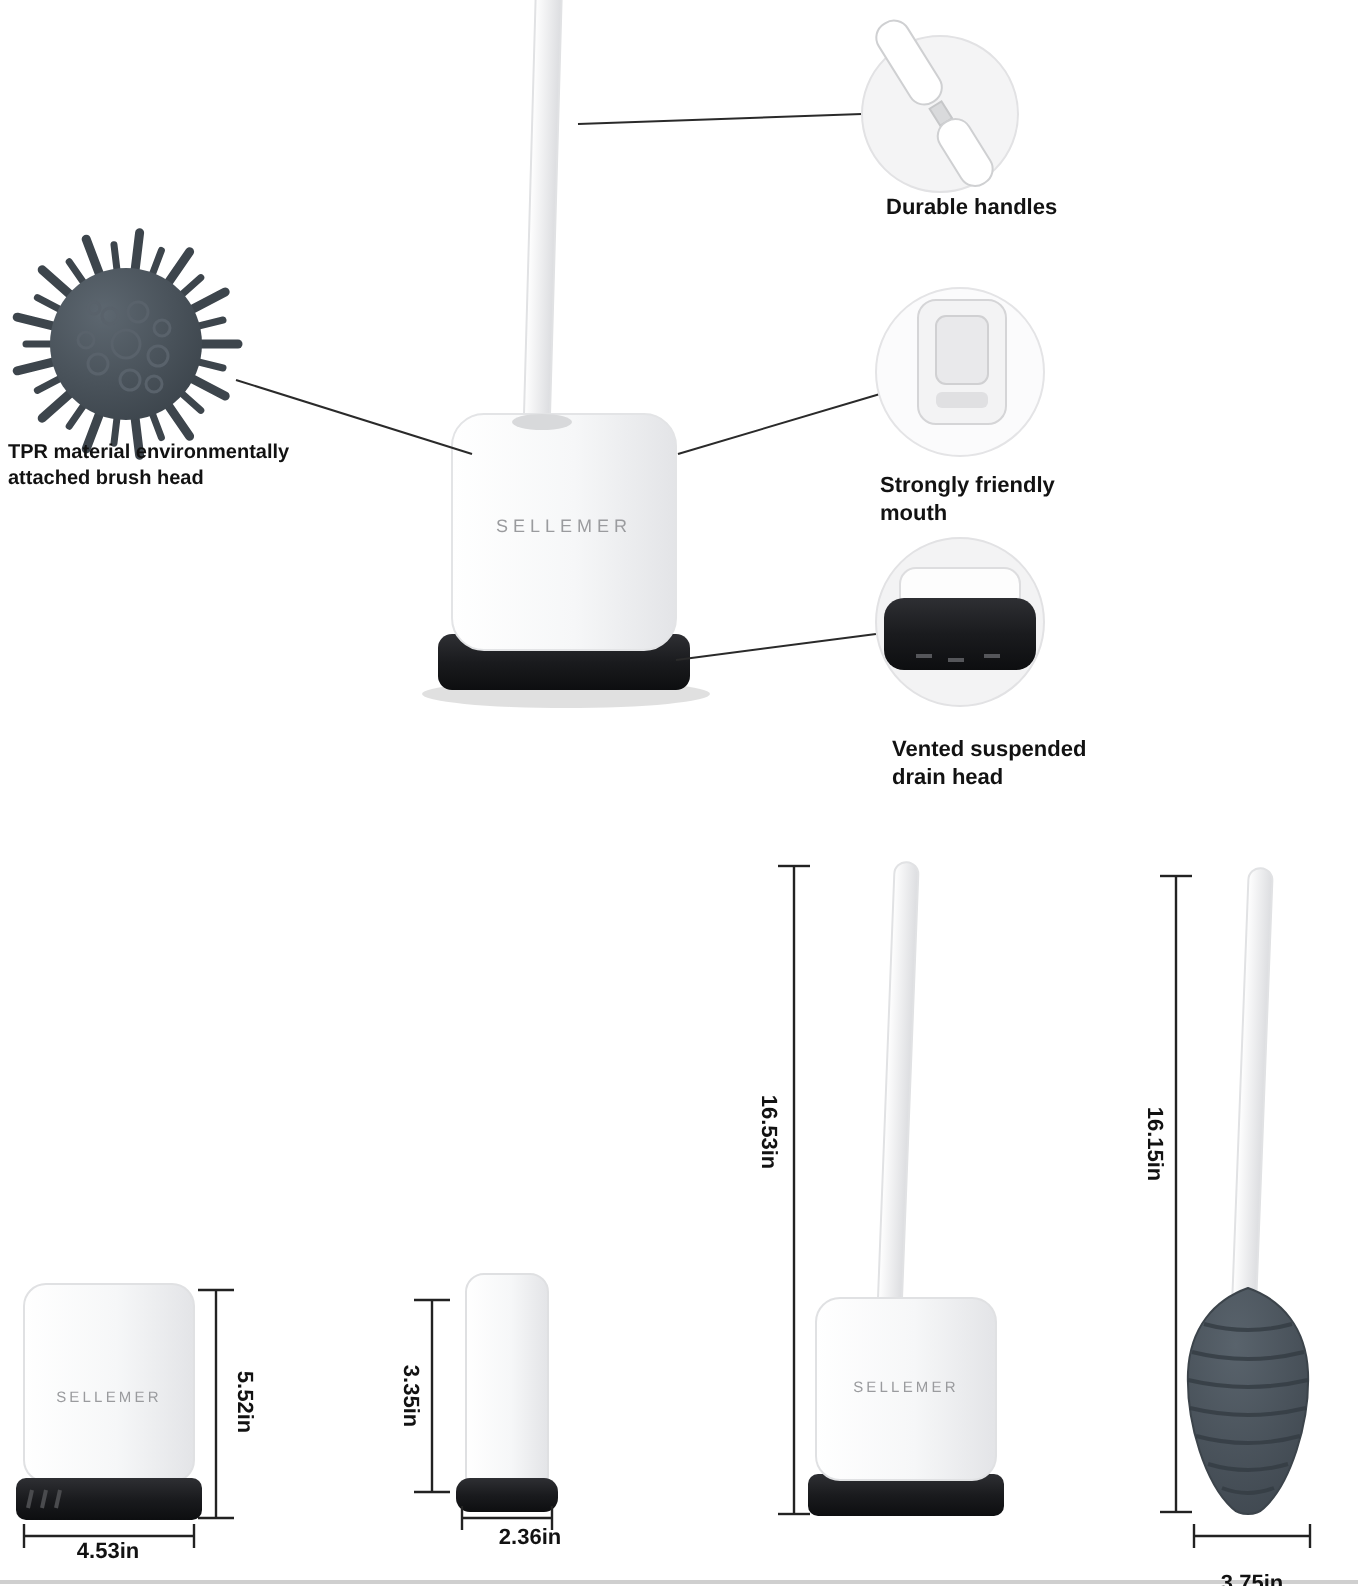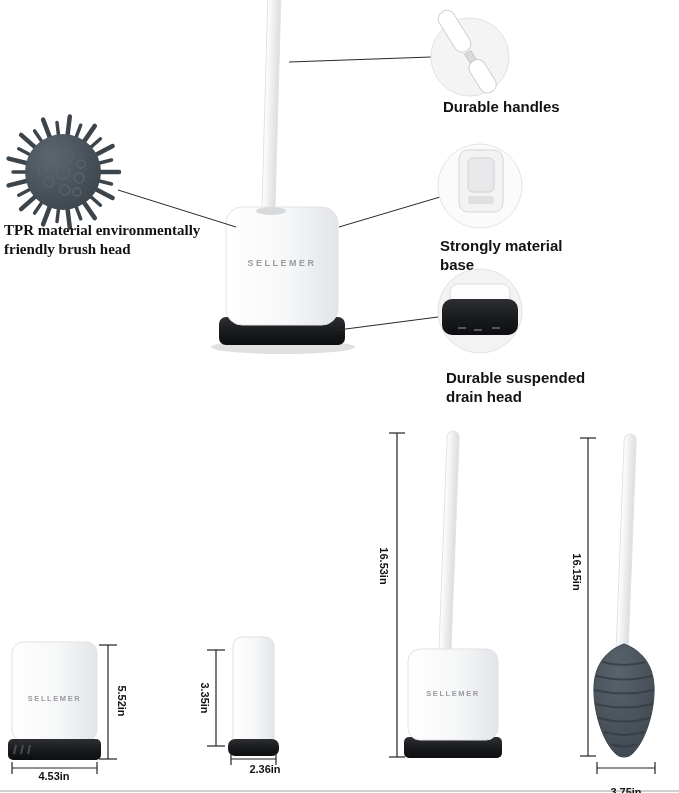--- a/index.html
+++ b/index.html
@@ -2,26 +2,26 @@
 <html><head>
 <meta charset="utf-8">
 <style>
   html,body{margin:0;padding:0;background:#fff;}
   #canvas{
     position:relative;width:679px;height:793px;background:#ffffff;overflow:hidden;
     font-family:"Liberation Sans",sans-serif;
   }
   #art{position:absolute;left:0;top:0;}
   .lbl{
-    position:absolute;font-weight:700;color:#121212;font-size:15px;line-height:1.28;
+    position:absolute;font-weight:700;color:#121212;font-size:11px;line-height:1.28;
     white-space:nowrap;
   }
-  .lbl.small{font-size:15px;font-family:Liberation Serif, serif;}
+  .lbl.small{font-size:10px;}
   .brand{
-    position:absolute;text-align:center;color:#9a9b9e;font-weight:700;
+    position:absolute;text-align:center;color:#9a9b9e;font-weight:400;
     letter-spacing:2.5px;
   }
   .brand.main{left:226px;top:258px;width:112px;font-size:9px;}
   .brand.front{left:12px;top:694px;width:85px;font-size:7.5px;letter-spacing:1.6px;}
   .brand.combo{left:408px;top:689px;width:90px;font-size:7.5px;letter-spacing:1.6px;}
   .vlbl{
     position:absolute;font-weight:700;font-size:11px;color:#121212;white-space:nowrap;
     transform:translate(-50%,-50%) rotate(90deg);
   }
   .hlbl{
@@ -218,30 +218,30 @@
   </svg>
 
   <div class="brand main">SELLEMER</div>
   <div class="brand front">SELLEMER</div>
   <div class="brand combo">SELLEMER</div>
 
   <div class="lbl" style="left:443px;top:97px;">Durable handles</div>
 
   <div class="lbl small" style="left:4px;top:221px;">
     <div>TPR material environmentally</div>
-    <div>friendly brush head</div>
+    <div>attached brush head</div>
   </div>
 
   <div class="lbl" style="left:440px;top:236px;">
-    <div>Strongly material</div>
-    <div>base</div>
+    <div>Strongly friendly</div>
+    <div>mouth</div>
   </div>
 
   <div class="lbl" style="left:446px;top:368px;">
-    <div>Durable suspended</div>
+    <div>Vented suspended</div>
     <div>drain head</div>
   </div>
 
   <div class="vlbl" style="left:122px;top:701px;">5.52in</div>
   <div class="hlbl" style="left:54px;top:770px;">4.53in</div>
 
   <div class="vlbl" style="left:205px;top:698px;">3.35in</div>
   <div class="hlbl" style="left:265px;top:763px;">2.36in</div>
 
   <div class="vlbl" style="left:384px;top:566px;">16.53in</div>

